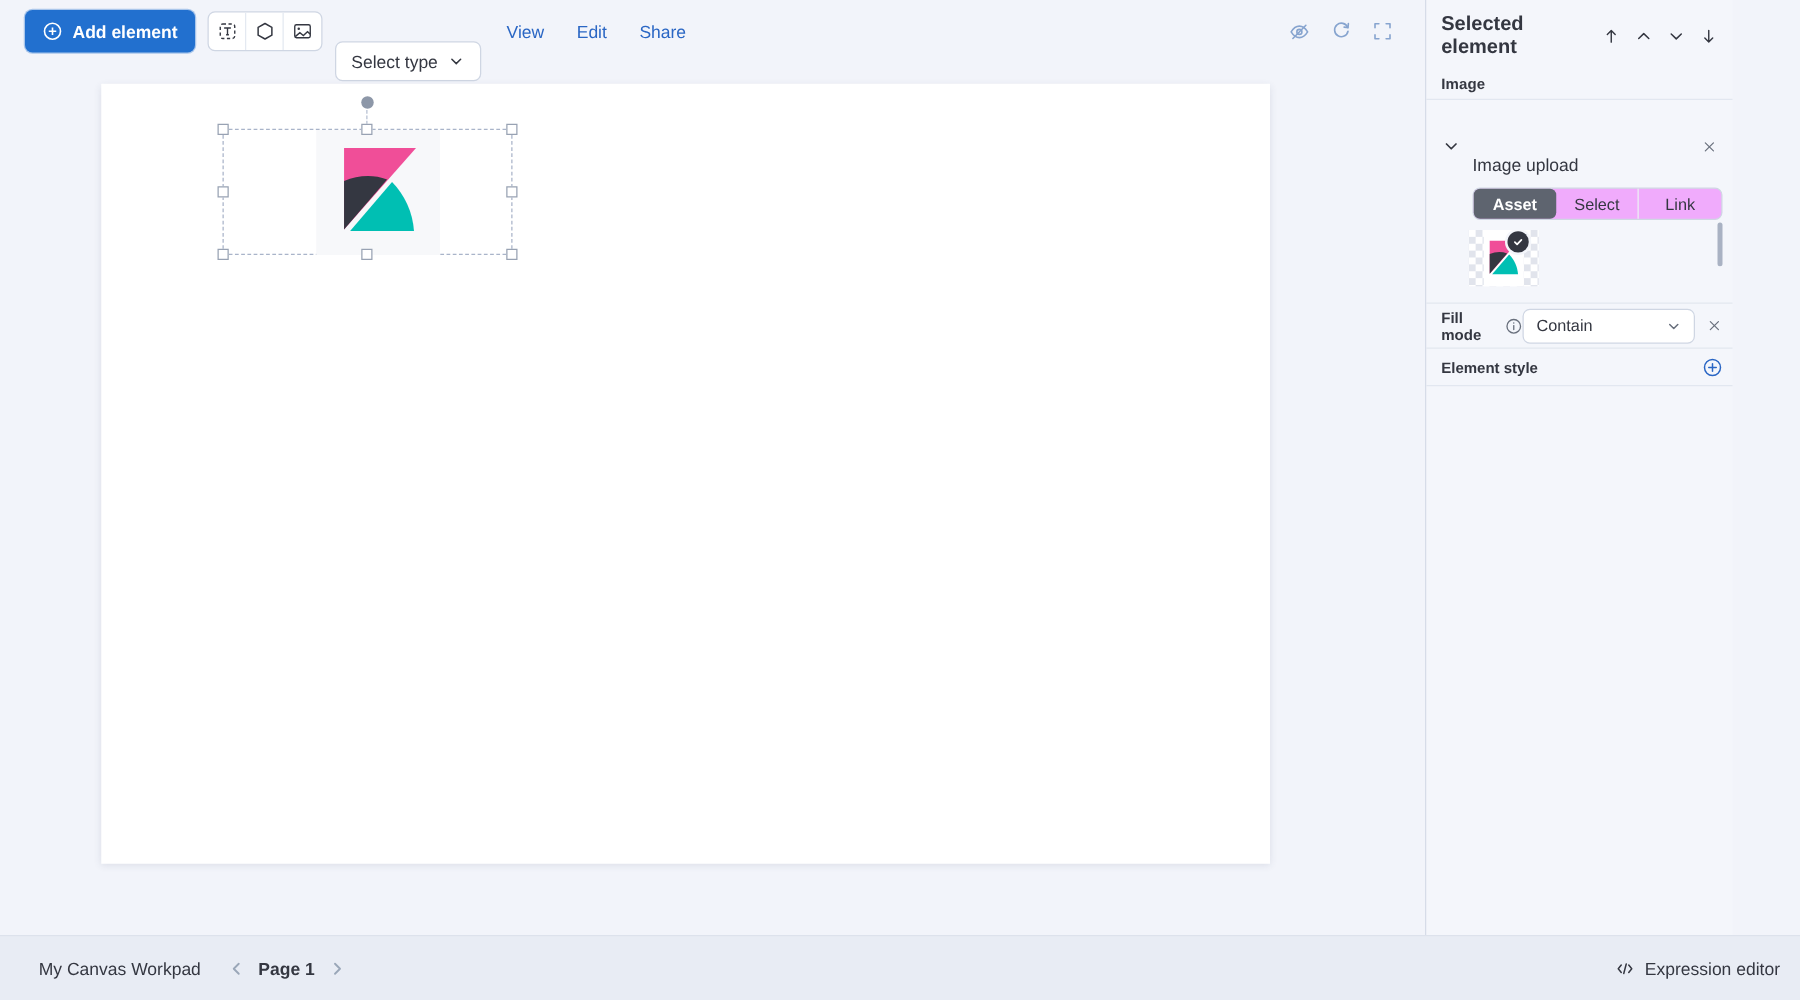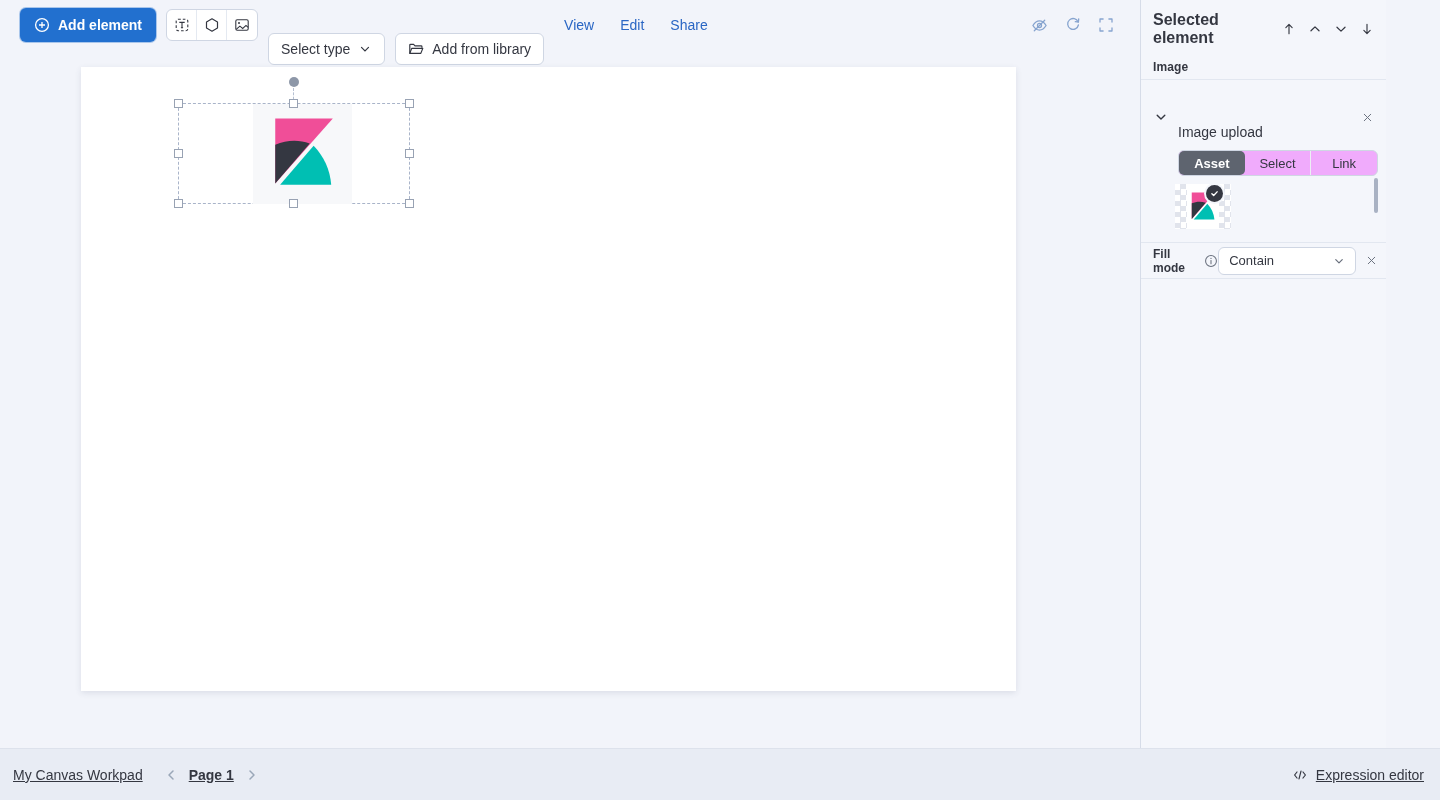--- a/index.html
+++ b/index.html
@@ -132,21 +132,21 @@
     display:flex; align-items:center; justify-content:space-between;
     padding:7px 8px 7px 12px; height:30px; border-bottom:1px solid #e2e7f0;
   }
   .style-label { font-size:12px; font-weight:700; }
   .plus-ico { color:#2a66c4; display:flex; cursor:pointer; }
 
   
   .footer {
     position:absolute; left:0; bottom:0; width:1440px; height:52px;
     background:#e8ecf4; border-top:1px solid #dde2ec;
-    display:flex; align-items:center; padding:0 16px 0 13px;text-decoration:underline;
+    display:flex; align-items:center; padding:0 16px 0 31px;
   }
   .workpad-name { font-size:14px; cursor:pointer; }
   .pager { display:flex; align-items:center; gap:10px; margin-left:20px; }
   .pg-chev { color:#9aa7b8; display:flex; cursor:pointer; }
   .pg-label { font-weight:600; font-size:14px; cursor:pointer; }
   .expr { margin-left:auto; display:flex; align-items:center; gap:8px; font-weight:500; cursor:pointer; }
 </style>
 </head>
 <body>
 
@@ -190,29 +190,20 @@
 
   <button class="btn-outline">
     <span>Select type</span>
     <span>
       <svg width="14" height="14" viewBox="0 0 16 16" fill="none" stroke="#343741" stroke-width="1.4" stroke-linecap="round">
         <path d="M4 6.2l4 4 4-4"></path>
       </svg>
     </span>
   </button>
 
-  <button class="btn-outline">
-    <span>
-      <svg width="16" height="16" viewBox="0 0 16 16" fill="none" stroke="currentColor" stroke-width="1.2" stroke-linejoin="round">
-        <path d="M1.8 12.4V4.1c0-.4.3-.7.7-.7h3.1l1.4 1.4h6.2c.4 0 .7.3.7.7v1.3"></path>
-        <path d="M1.8 12.4l1.9-5h11.1l-2 5z"></path>
-      </svg>
-    </span>
-    <span>Add from library</span>
-  </button>
 
   <div class="nav-links">
     <a class="nav-link">View</a>
     <a class="nav-link">Edit</a>
     <a class="nav-link">Share</a>
   </div>
 
   <div class="top-icons">
     <span class="tico">
       <svg width="17" height="17" viewBox="0 0 16 16" fill="none" stroke="currentColor" stroke-width="1.2" stroke-linecap="round">
@@ -348,20 +339,29 @@
         </svg>
       </span>
     </div>
     <span class="close-x" style="margin-left:9px">
       <svg width="13" height="13" viewBox="0 0 16 16" fill="none" stroke="currentColor" stroke-width="1.2" stroke-linecap="round">
         <path d="M4 4l8 8M12 4l-8 8"></path>
       </svg>
     </span>
   </div>
 
+  <div class="style-row">
+    <span class="style-label">Element style</span>
+    <span class="plus-ico">
+      <svg width="16" height="16" viewBox="0 0 16 16" fill="none" stroke="currentColor" stroke-width="1.2" stroke-linecap="round">
+        <circle cx="8" cy="8" r="6.4"></circle>
+          <path d="M8 5v6M5 8h6"></path>
+      </svg>
+    </span>
+  </div>
 </aside>
 
 <div class="footer">
   <span class="workpad-name">My Canvas Workpad</span>
   <div class="pager">
     <span class="pg-chev">
       <svg width="16" height="16" viewBox="0 0 16 16" fill="none" stroke="currentColor" stroke-width="1.5" stroke-linecap="round" stroke-linejoin="round">
         <path d="M10 4L6 8l4 4"></path>
       </svg>
     </span>

